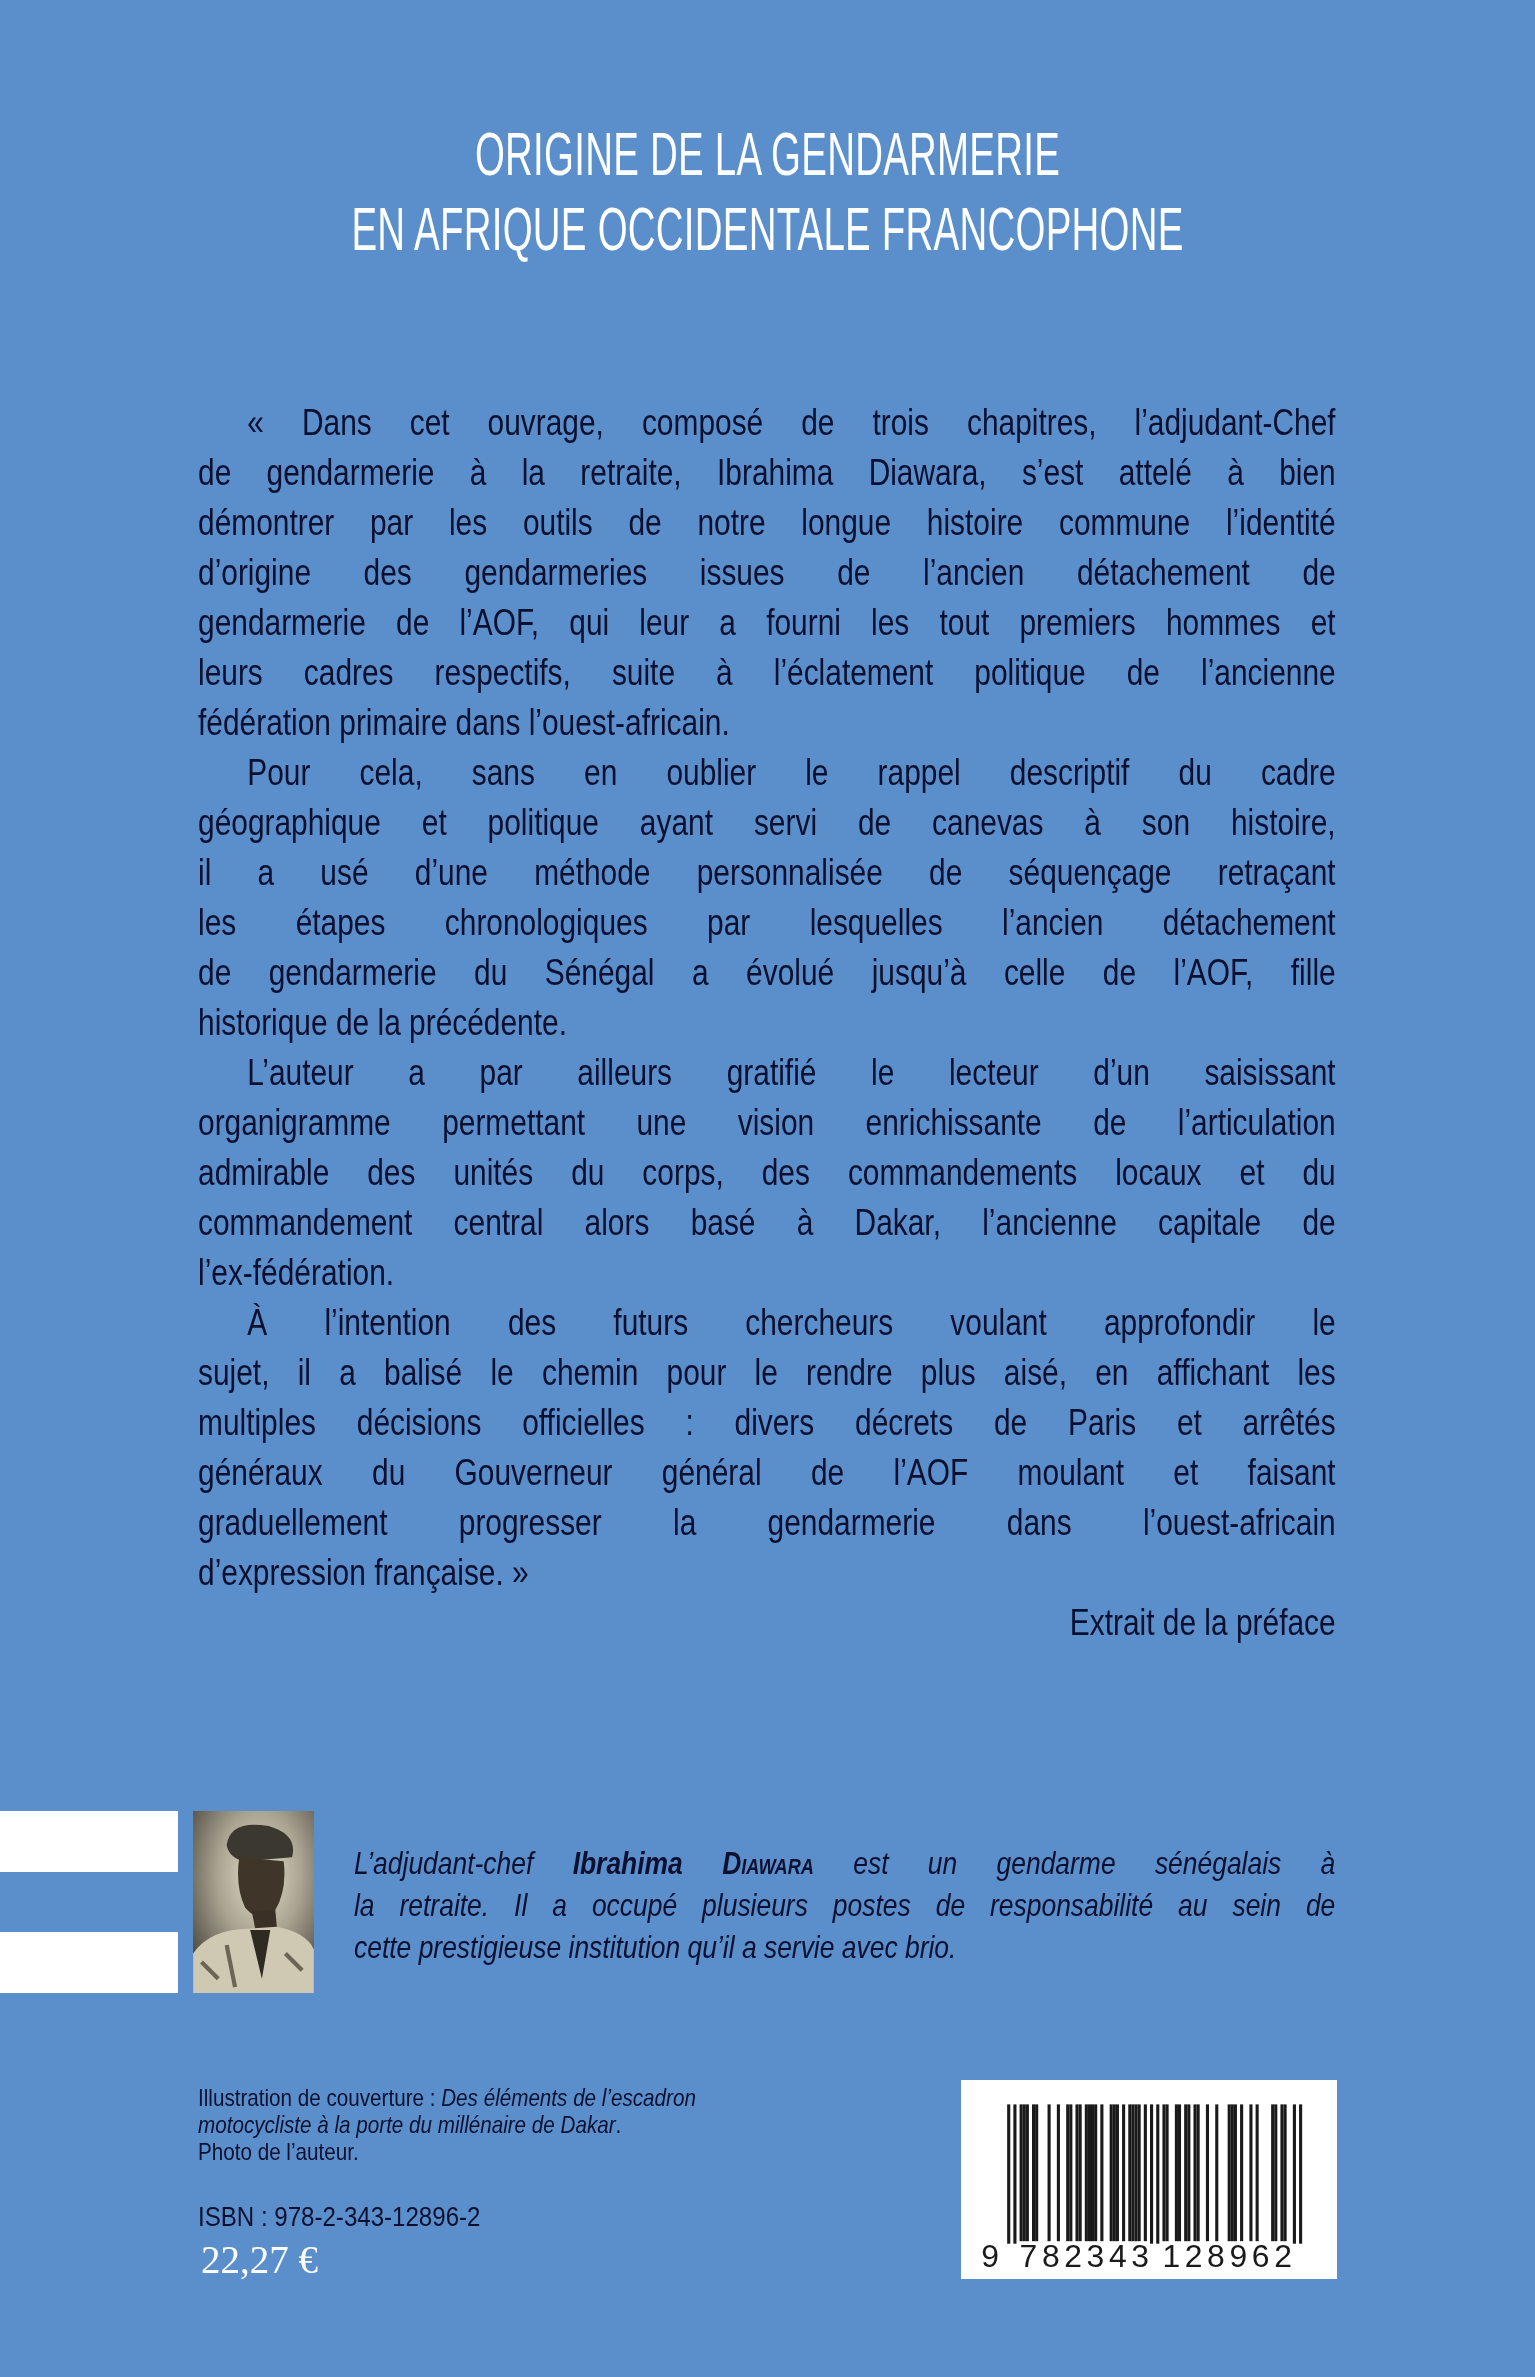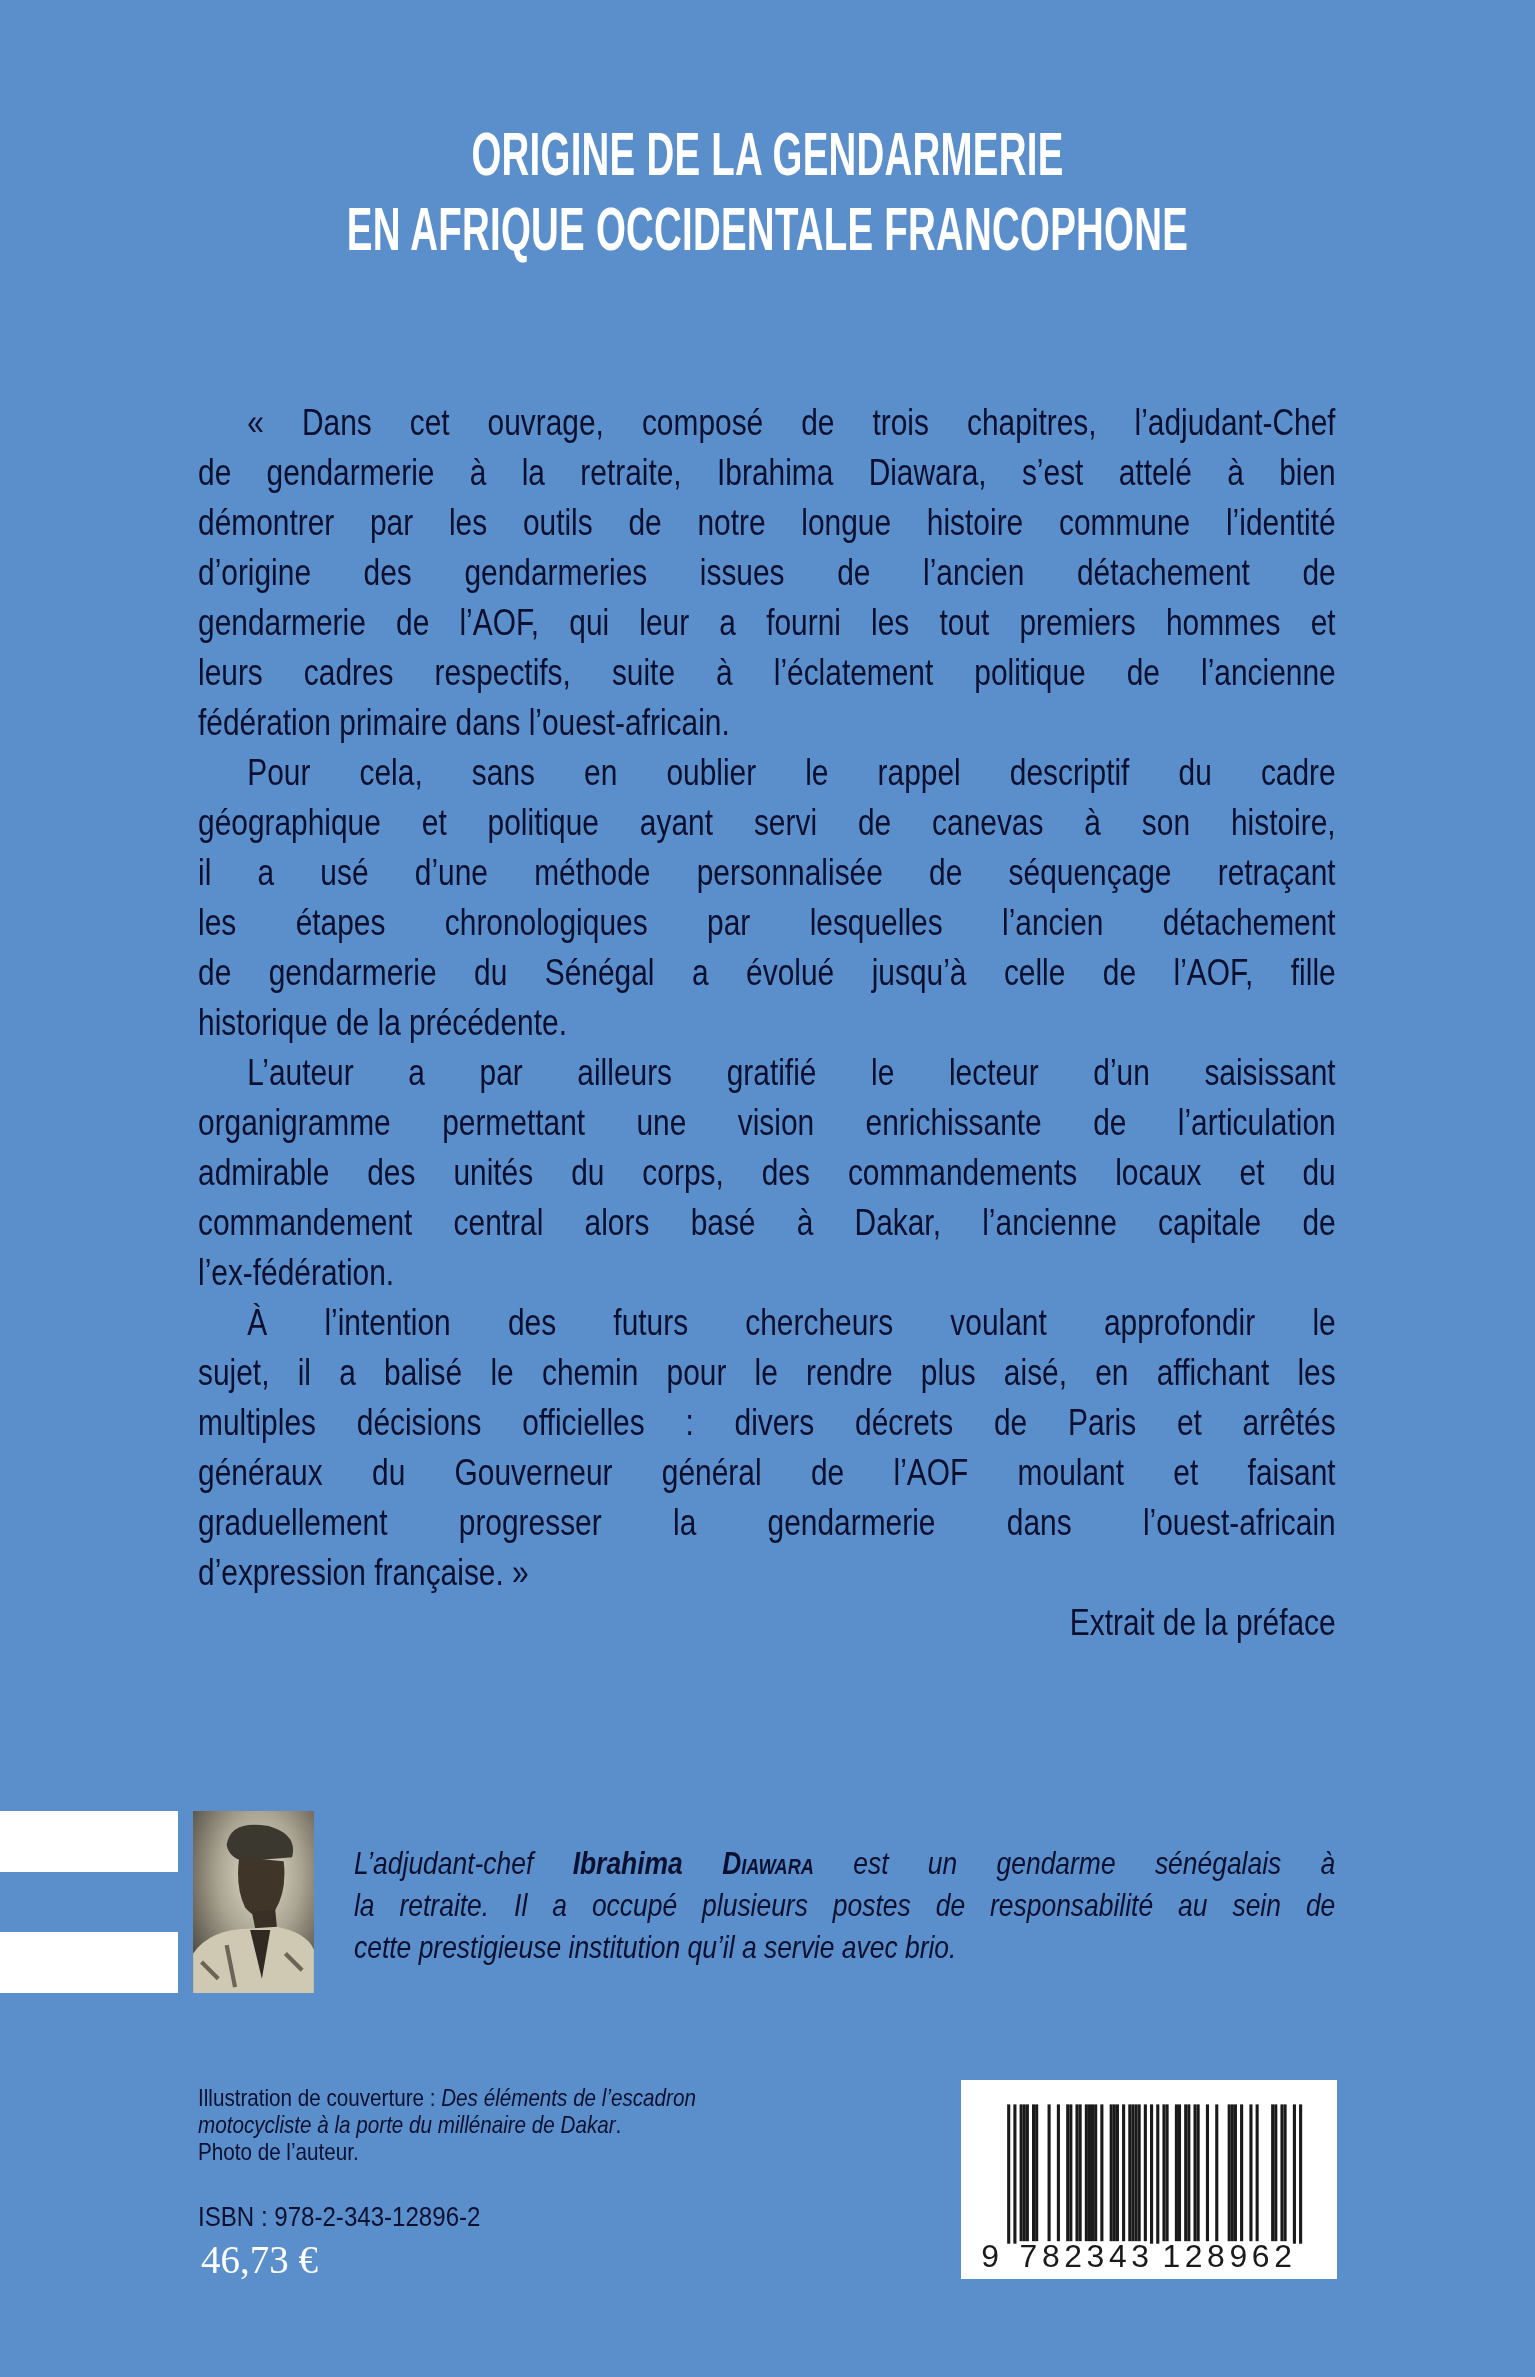--- a/index.html
+++ b/index.html
@@ -6,21 +6,21 @@
   body {
     width: 1535px; height: 2377px;
     background: #5b8fcb;
     position: relative; overflow: hidden;
     font-family: "Liberation Sans", sans-serif;
     color: #0b1030;
   }
   .title {
     position: absolute; left: 0; top: 116px; width: 1535px;
     text-align: center; color: #ffffff;
-    font-family: "Liberation Sans", sans-serif; font-weight: 700;
+    font-family: "Liberation Sans", sans-serif; font-weight: 400;
     font-size: 62px; line-height: 75px;
     letter-spacing: 0.4px;
   }
   .title .tl { display: block; transform: scaleX(0.62); transform-origin: center; white-space: nowrap; }
 
   .body-wrap {
     position: absolute; left: 198px; top: 398px;
     width: 1408px; 
     transform: scaleX(0.808); transform-origin: left top;
   }
@@ -128,21 +128,21 @@
   <div class="bio-line last">cette prestigieuse institution qu’il a servie avec brio.</div>
 </div>
 
 <div class="credits">
   <div><span>Illustration de couverture : </span><span class="it">Des éléments de l’escadron</span></div>
   <div><span class="it">motocycliste à la porte du millénaire de Dakar</span><span>.</span></div>
   <div>Photo de l’auteur.</div>
 </div>
 
 <div class="isbn">ISBN : 978-2-343-12896-2</div>
-<div class="price">46,73 €</div>
+<div class="price">22,27 €</div>
 
 <div class="barcode-box">
   <svg id="barcode-svg" width="376" height="199" viewBox="0 0 448 237">
       <rect x="55.00" y="29" width="3.70" height="166" fill="#1a1a1a"></rect>
       <rect x="62.40" y="29" width="3.70" height="166" fill="#1a1a1a"></rect>
       <rect x="69.80" y="29" width="3.70" height="163" fill="#1a1a1a"></rect>
       <rect x="73.50" y="29" width="3.70" height="163" fill="#1a1a1a"></rect>
       <rect x="77.20" y="29" width="3.70" height="163" fill="#1a1a1a"></rect>
       <rect x="84.60" y="29" width="3.70" height="163" fill="#1a1a1a"></rect>
       <rect x="88.30" y="29" width="3.70" height="163" fill="#1a1a1a"></rect>

